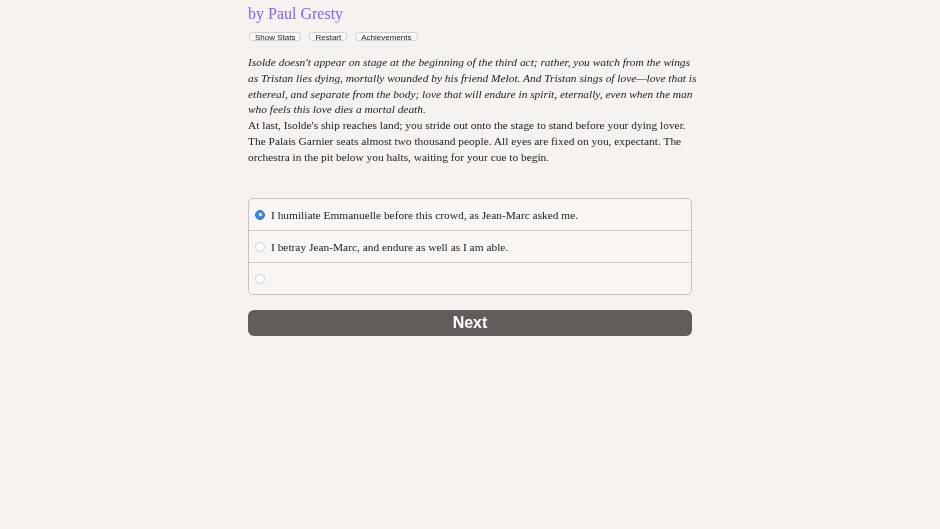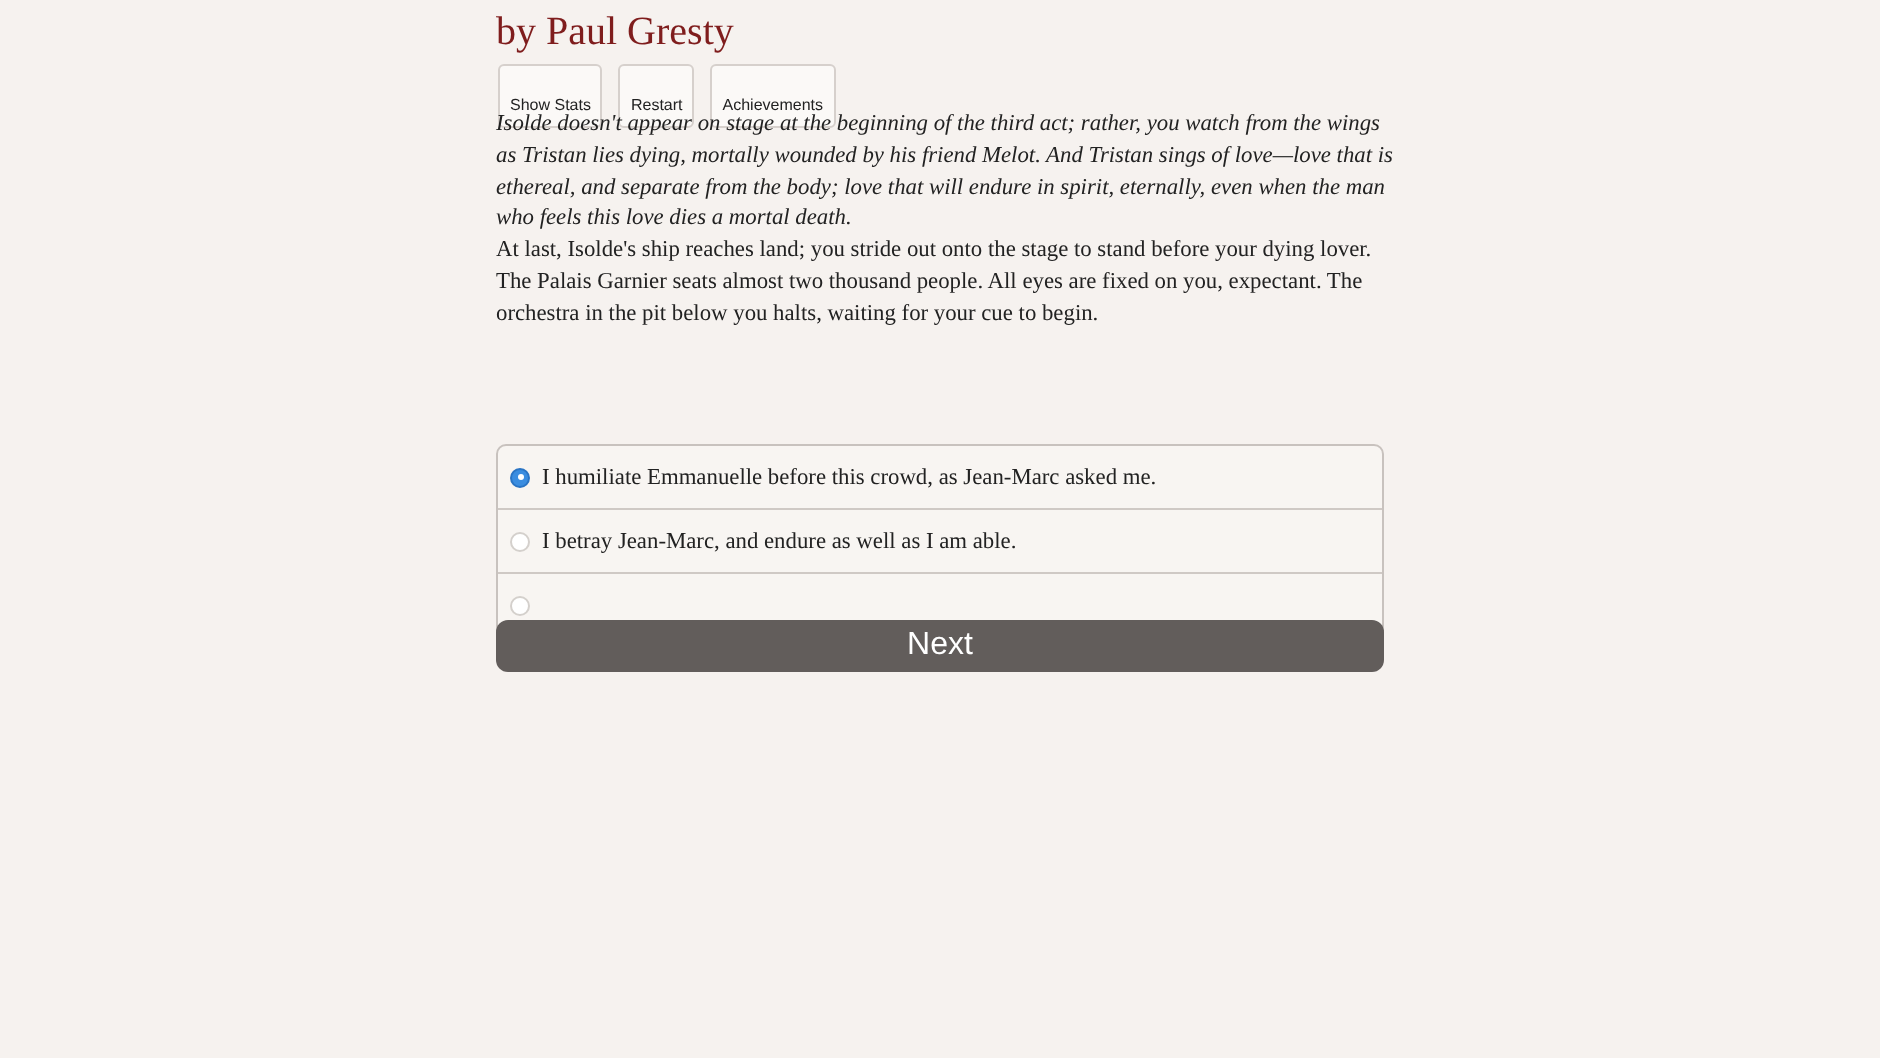--- a/index.html
+++ b/index.html
@@ -1,27 +1,27 @@
 <!DOCTYPE html>
 <html><head>
 <meta charset="utf-8">
 <style>
   html, body { margin:0; padding:0; }
   body { width:940px; height:529px; background:#f6f2ef; font-family:"Liberation Serif", "DejaVu Serif", serif; color:#222; overflow:hidden; position:relative; }
-  .byline { position:absolute; left:248px; top:5px; font-size:20px; color:#7f1d1d; }
+  .byline { position:absolute; left:248px; top:5px; font-size:16px; color:#8b5cf6; }
   .btnrow { position:absolute; left:249px; top:32px; display:flex; gap:8px; }
-  .sbtn { font-family:"Liberation Sans", "DejaVu Sans", sans-serif; font-size:8px; color:#222; background:#fbf9f7; border:1px solid #d6d0cc; border-radius:3px; padding:15px 5px; height:9px; line-height:9px; }
+  .sbtn { font-family:"Liberation Sans", "DejaVu Sans", sans-serif; font-size:8px; color:#222; background:#fbf9f7; border:1px solid #d6d0cc; border-radius:3px; padding:0 5px; height:9px; line-height:9px; }
   .para { position:absolute; left:248px; width:450px; font-size:11.4px; line-height:15.8px; color:#222; margin:0; }
-  .choices { position:absolute; left:248px; top:198px; width:442px; border:1px solid #c8c2be; border-radius:5px; background:#f8f5f2;margin-top:24px; }
+  .choices { position:absolute; left:248px; top:198px; width:442px; border:1px solid #c8c2be; border-radius:5px; background:#f8f5f2; }
   .choice { height:31px; display:flex; align-items:center; border-top:1px solid #cfc9c5; font-size:11.4px; }
   .choice:first-child { border-top:none; }
   .radio { width:8px; height:8px; border-radius:50%; border:1px solid #d4d0cc; background:#fff; margin-left:6px; margin-right:6px; flex:none; }
   .radio.on { background:#3b8de0; border-color:#2a74c4; box-shadow: inset 0 0 0 2px #3b8de0; position:relative; }
   .radio.on::after { content:""; position:absolute; left:2.5px; top:2.5px; width:3px; height:3px; border-radius:50%; background:#fff; }
-  .next { position:absolute; left:248px; top:310px; width:444px; height:26px; background:#625d5b; border-radius:6px; color:#fff; font-family:"Liberation Sans", "DejaVu Sans", sans-serif; font-weight:normal; font-size:16px; display:flex; align-items:center; justify-content:center; border:none; }
+  .next { position:absolute; left:248px; top:310px; width:444px; height:26px; background:#625d5b; border-radius:6px; color:#fff; font-family:"Liberation Sans", "DejaVu Sans", sans-serif; font-weight:bold; font-size:16px; display:flex; align-items:center; justify-content:center; border:none; }
 </style>
 </head>
 <body>
 
 <div class="byline">by Paul Gresty</div>
 
 <div class="btnrow">
   <button class="sbtn">Show Stats</button>
   <button class="sbtn">Restart</button>
   <button class="sbtn">Achievements</button>

